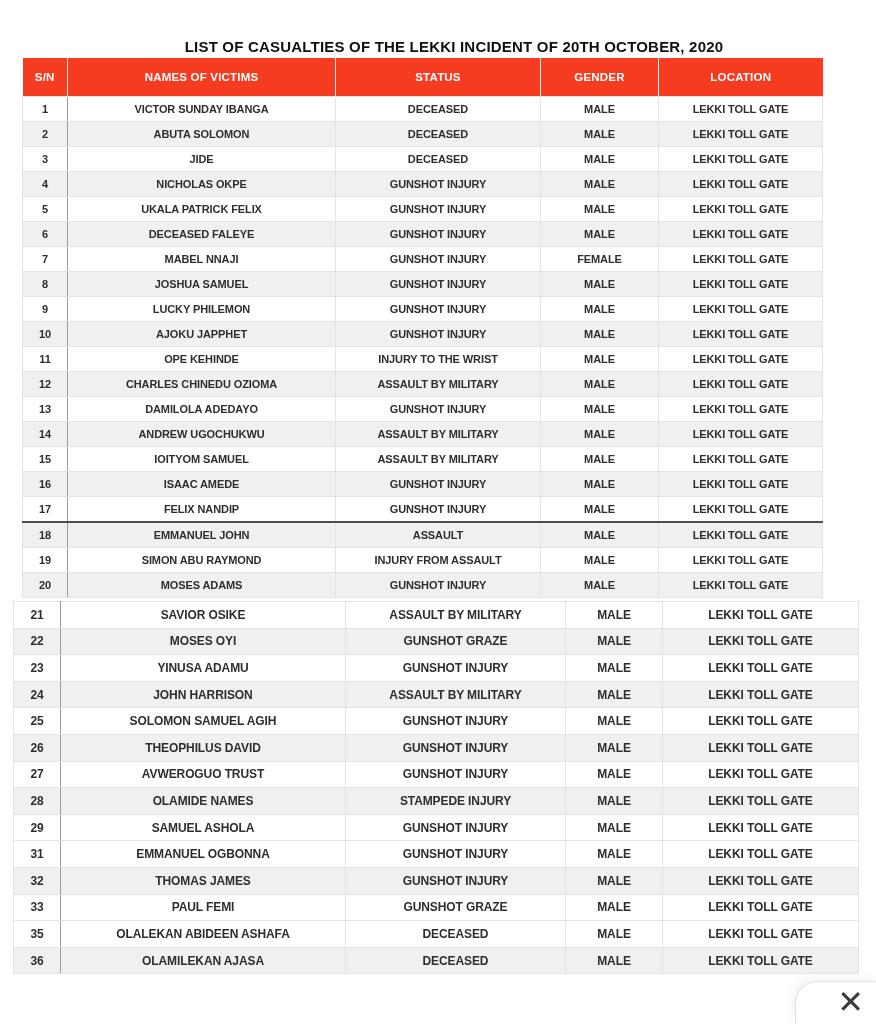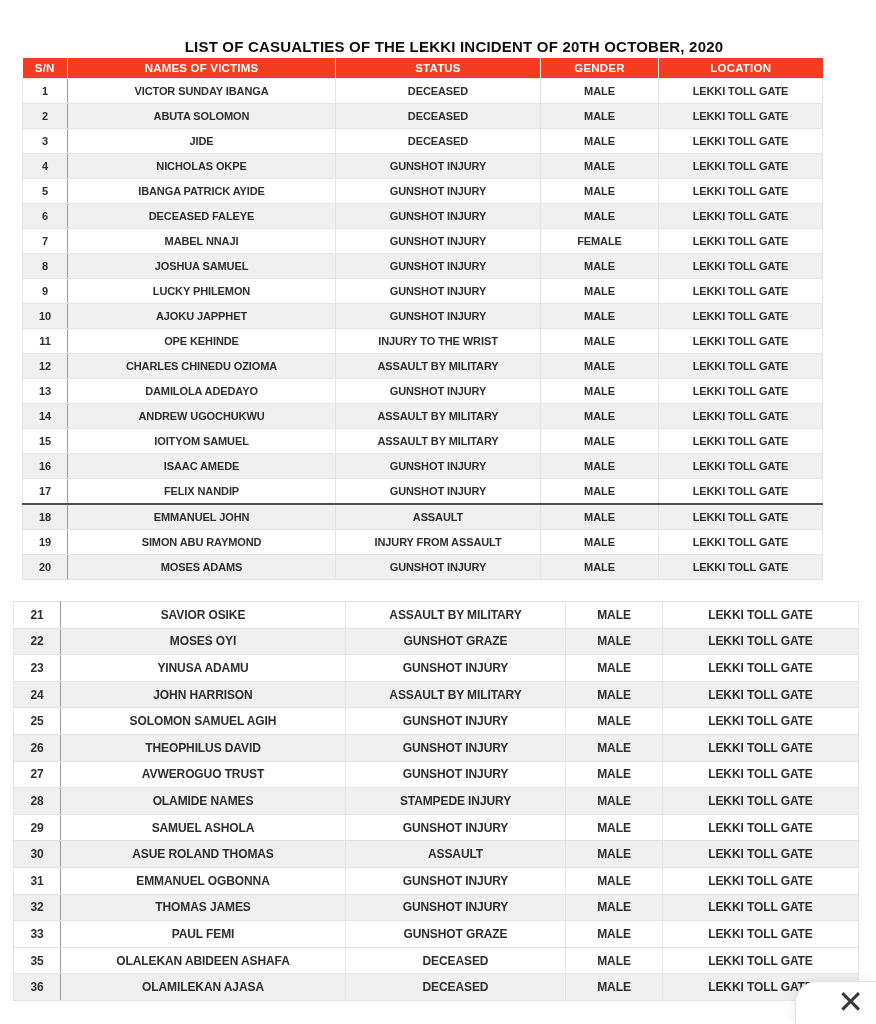--- a/index.html
+++ b/index.html
@@ -16,21 +16,21 @@
   .table-part{position:absolute;}
   .part1{left:22px;top:58px;width:800px;}
   .part2{left:13px;top:601px;width:845px;}
   table{border-collapse:collapse;width:100%;table-layout:fixed;background:#fff;}
   th,td{
     text-align:center;vertical-align:middle;padding:0 2px;
     font-weight:bold;color:#2e2e2e;
     overflow:hidden;white-space:nowrap;
   }
   thead th{
-    background:#f53c20;color:#ffffff;font-size:11.5px;height:20px;
+    background:#f53c20;color:#ffffff;font-size:11.5px;height:38px;
     border-right:1px solid rgba(0,0,0,0.07);letter-spacing:0.2px;
   }
   thead th:last-child{border-right:none;}
   tbody td{border:1px solid #e3e3e3;font-size:11px;letter-spacing:-0.1px;}
   tbody td:first-child{border-right:1px solid #9a9a9a;}
   .part1 tbody td{height:24px;}
   .part2 tbody td{height:25.6px;font-size:12px;}
   tr.alt td{background:#f0f0f0;}
   tr.divider-after td{border-bottom:2px solid #4f4f4f;}
   
@@ -99,21 +99,21 @@
         </tr>
         <tr class="alt">
           <td>4</td>
           <td>NICHOLAS OKPE</td>
           <td>GUNSHOT INJURY</td>
           <td>MALE</td>
           <td>LEKKI TOLL GATE</td>
         </tr>
         <tr>
           <td>5</td>
-          <td>IBANGA PATRICK AYIDE</td>
+          <td>UKALA PATRICK FELIX</td>
           <td>GUNSHOT INJURY</td>
           <td>MALE</td>
           <td>LEKKI TOLL GATE</td>
         </tr>
         <tr class="alt">
           <td>6</td>
           <td>DECEASED FALEYE</td>
           <td>GUNSHOT INJURY</td>
           <td>MALE</td>
           <td>LEKKI TOLL GATE</td>
@@ -286,27 +286,20 @@
           <td>MALE</td>
           <td>LEKKI TOLL GATE</td>
         </tr>
         <tr>
           <td>29</td>
           <td>SAMUEL ASHOLA</td>
           <td>GUNSHOT INJURY</td>
           <td>MALE</td>
           <td>LEKKI TOLL GATE</td>
         </tr>
-        <tr class="alt">
-          <td>30</td>
-          <td>ASUE ROLAND THOMAS</td>
-          <td>ASSAULT</td>
-          <td>MALE</td>
-          <td>LEKKI TOLL GATE</td>
-        </tr>
         <tr>
           <td>31</td>
           <td>EMMANUEL OGBONNA</td>
           <td>GUNSHOT INJURY</td>
           <td>MALE</td>
           <td>LEKKI TOLL GATE</td>
         </tr>
         <tr class="alt">
           <td>32</td>
           <td>THOMAS JAMES</td>

